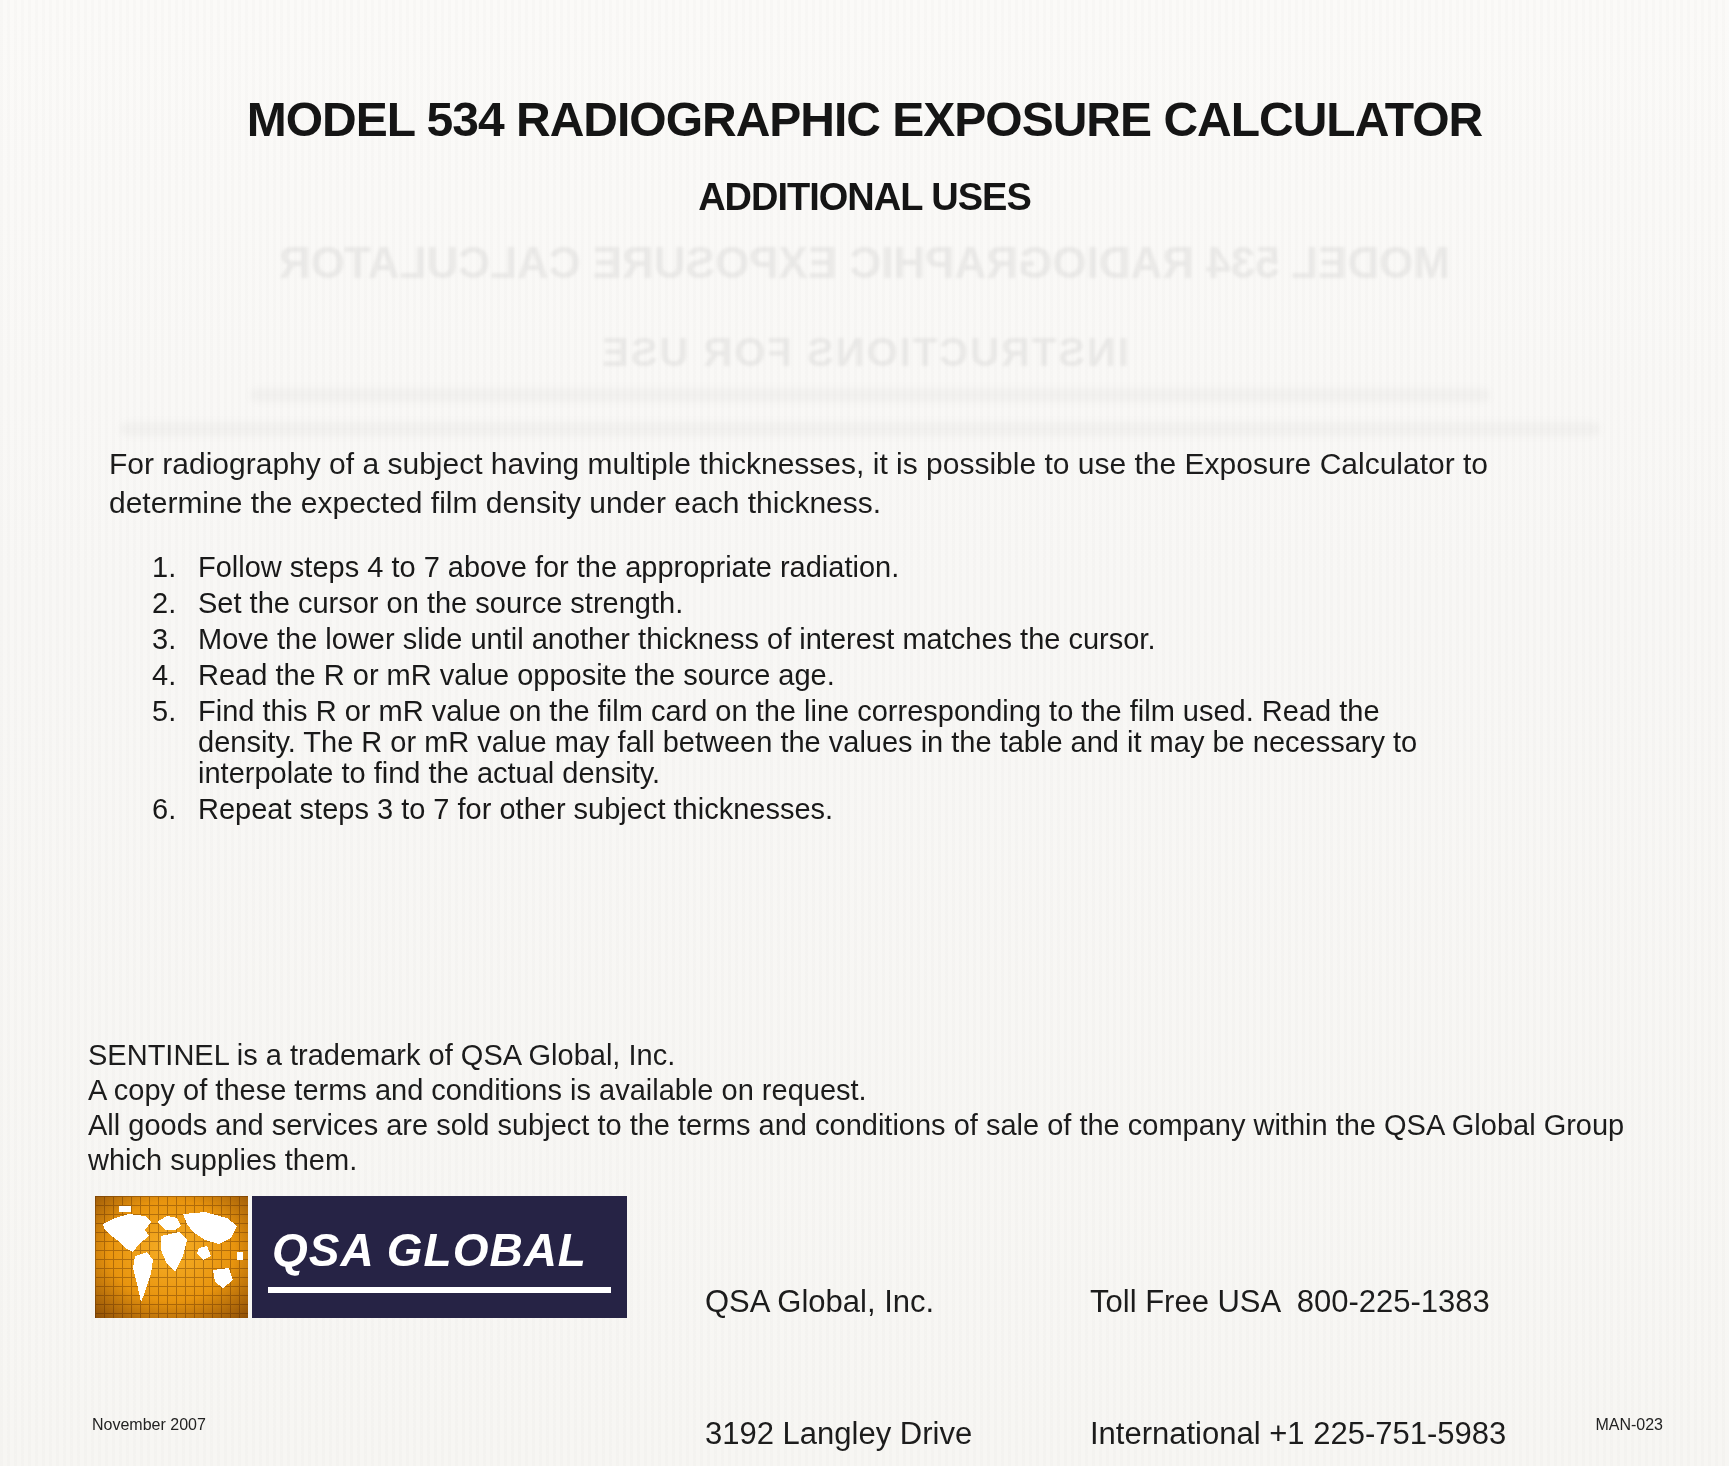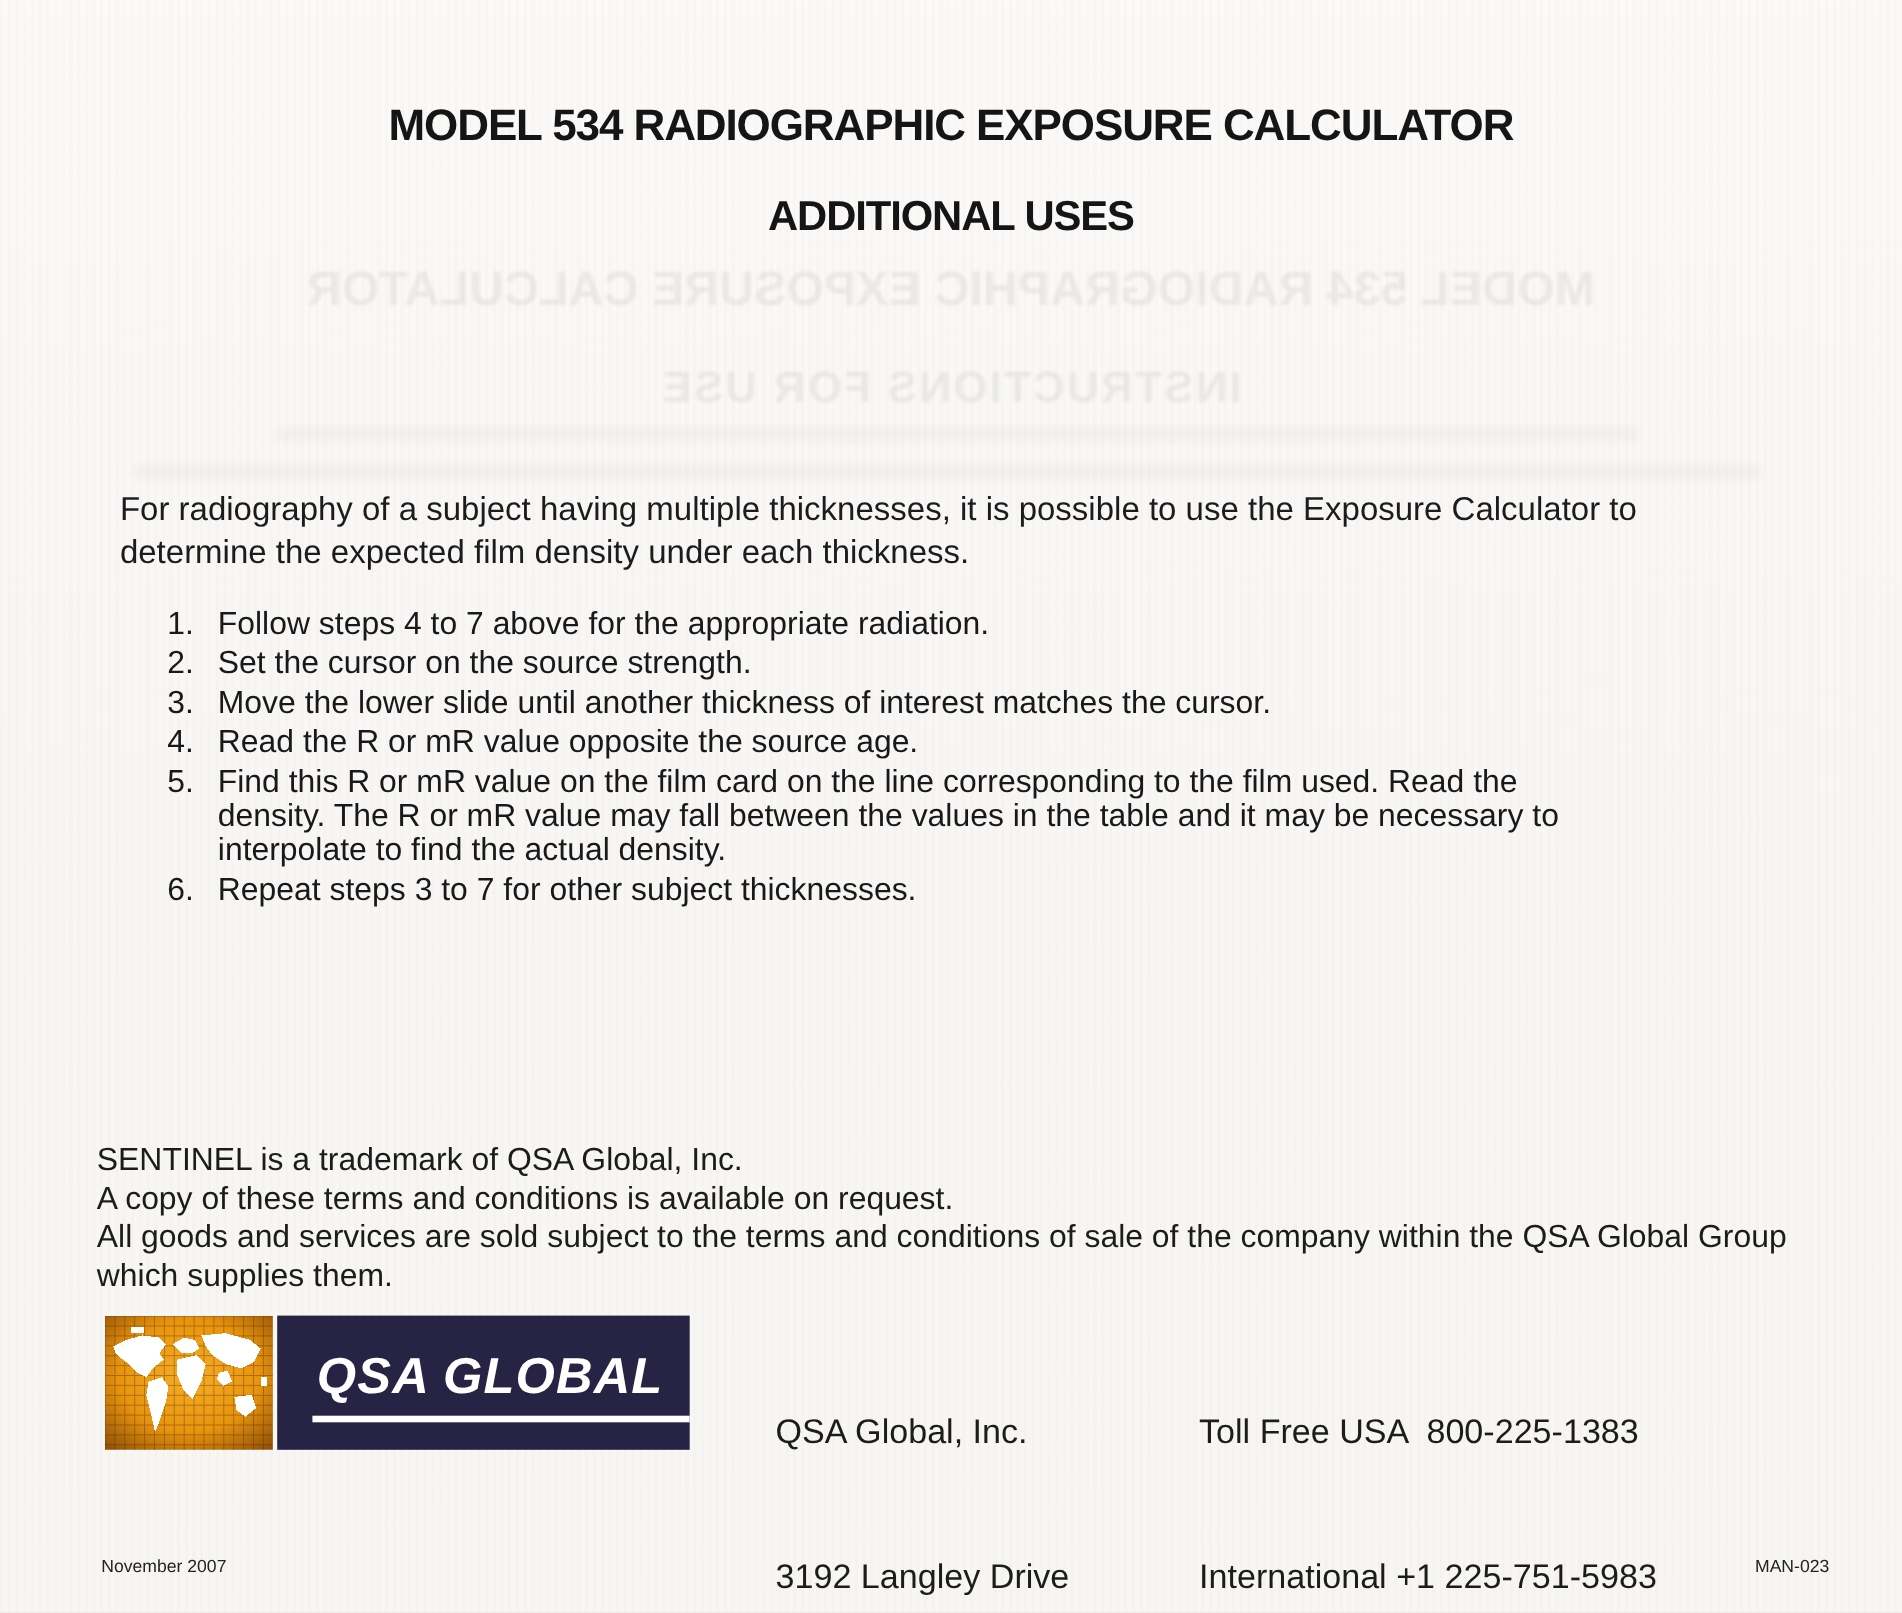--- a/index.html
+++ b/index.html
@@ -42,21 +42,21 @@
   .gb2 { left: 120px; top: 422px; width: 1480px; }
 
   .title {
     position: absolute;
     left: 0; right: 0;
     text-align: center;
     font-weight: bold;
     letter-spacing: -1px;
     color: #151515;
   }
-  .title-1 { top: 92px;  font-size: 40px; }
+  .title-1 { top: 92px;  font-size: 48px; }
   .title-2 { top: 176px; font-size: 38px; }
 
   .intro {
     position: absolute;
     left: 92px; top: 444px;
     width: 1400px;
     font-size: 30px;
     line-height: 39px;
     color: #1c1c1c;
     margin-left: 17px;
@@ -85,21 +85,21 @@
   .logo { position: absolute; left: 95px; top: 1196px; height: 122px; }
   .logo-map {
     position: absolute; left: 0; top: 0;
     width: 153px; height: 122px;
     display: block;
   }
   .logo-navy {
     position: absolute; left: 157px; top: 0;
     width: 375px; height: 122px;
     background: #262345;
-    display: flex; align-items: center; justify-content: flex-end;
+    display: flex; align-items: center; justify-content: center;
   }
   .logo-wordmark {
     color: #ffffff;
     font-size: 46px;
     font-weight: bold;
     font-style: italic;
     letter-spacing: 1px;
     padding: 2px 24px 10px 4px;
     border-bottom: 6px solid #ffffff;
     white-space: nowrap;

